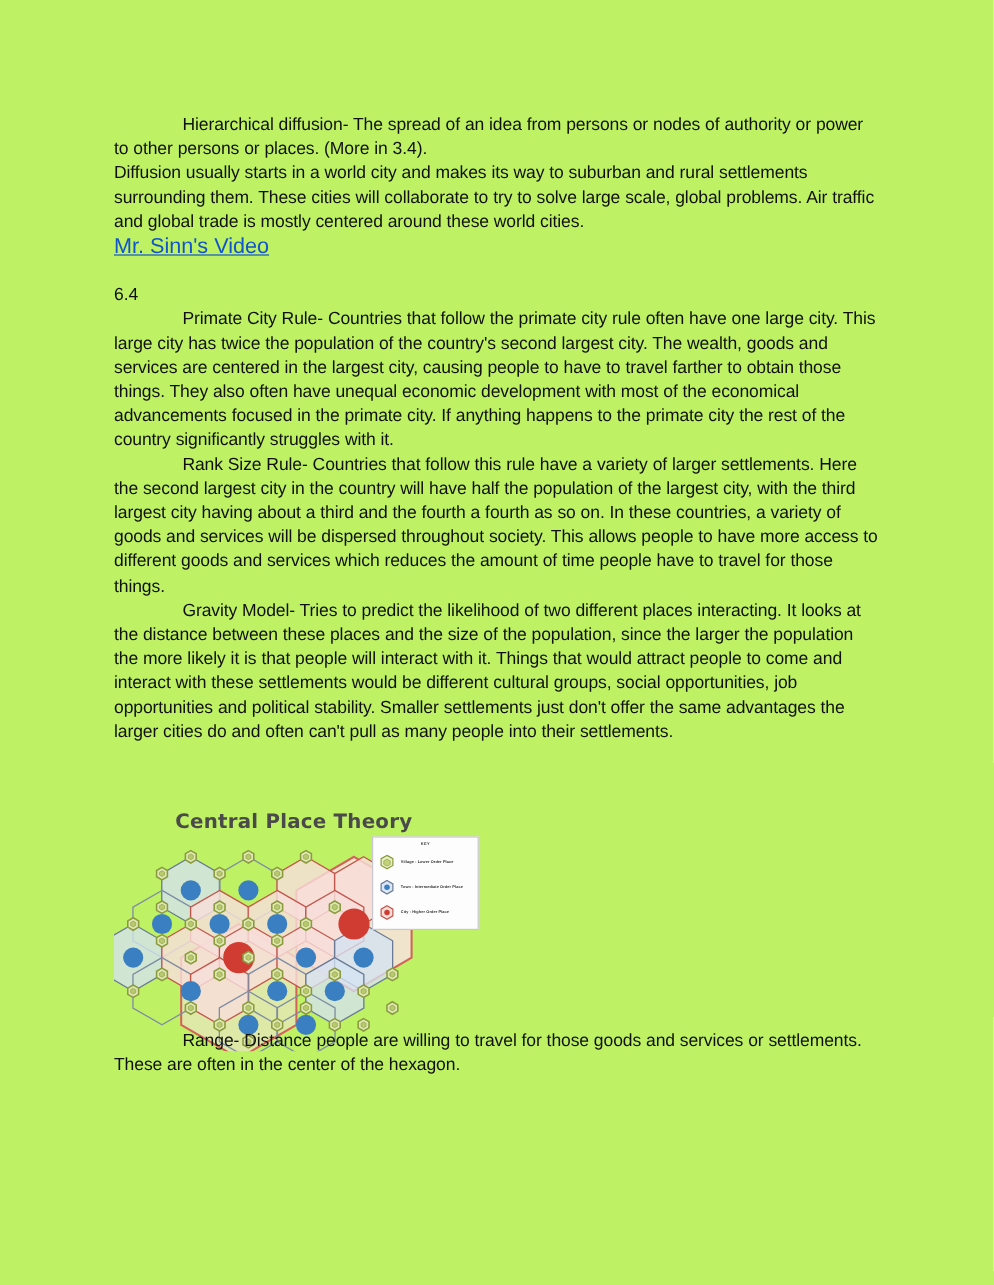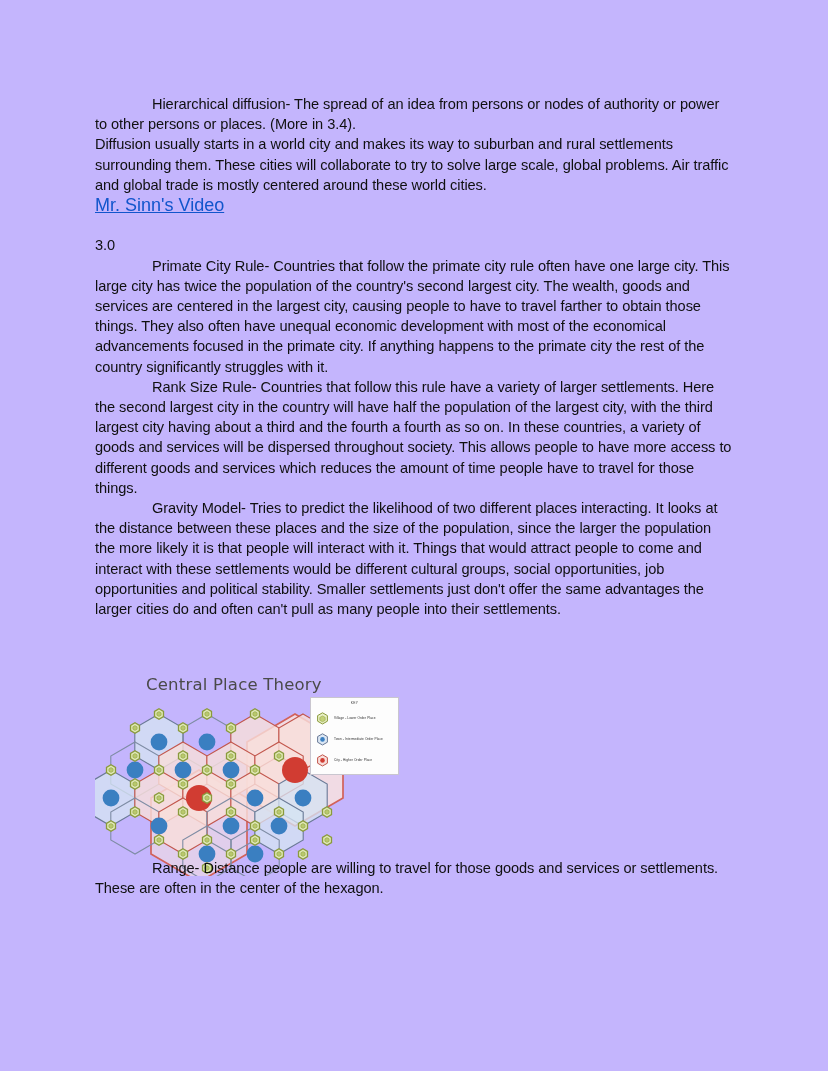--- a/index.html
+++ b/index.html
@@ -13,21 +13,21 @@
     position: relative;
     overflow: hidden;
     font-family: "Liberation Sans", sans-serif;
   }
 
   .page {
     position: absolute;
     left: 0; top: 0;
     width: 828px;
     height: 1071px;
-    background: #c4b5fd;
+    background: #bef264;
   }
 
   
   .content {
     position: absolute;
     left: 95px;
     top: 94px;
     width: 637px;
   }
 
@@ -60,20 +60,21 @@
     margin: 0;
   }
 
   
   .figure {
     position: absolute;
     left: 95px;
     top: 668px;
     width: 640px;
     height: 215px;
+    font-weight: bold;
   }
 
   .figure-title {
     position: absolute;
     left: 51px;
     top: 7px;
     font-family: "DejaVu Sans", sans-serif;
     font-size: 16.5px;
     color: #4a4a4a;
     letter-spacing: 0.2px;
@@ -143,21 +144,21 @@
   <div class="content">
 
     <p class="indent">Hierarchical diffusion- The spread of an idea from persons or nodes of authority or power to other persons or places. (More in 3.4).</p>
 
     <p>Diffusion usually starts in a world city and makes its way to suburban and rural settlements surrounding them. These cities will collaborate to try to solve large scale, global problems. Air traffic and global trade is mostly centered around these world cities.</p>
 
     <a class="link" href="#">Mr. Sinn's Video</a>
 
     <div class="spacer-line"></div>
 
-    <p class="section-num">3.0</p>
+    <p class="section-num">6.4</p>
 
     <p class="indent">Primate City Rule- Countries that follow the primate city rule often have one large city. This large city has twice the population of the country's second largest city. The wealth, goods and services are centered in the largest city, causing people to have to travel farther to obtain those things. They also often have unequal economic development with most of the economical advancements focused in the primate city. If anything happens to the primate city the rest of the country significantly struggles with it.</p>
 
     <p class="indent">Rank Size Rule- Countries that follow this rule have a variety of larger settlements. Here the second largest city in the country will have half the population of the largest city, with the third largest city having about a third and the fourth a fourth as so on. In these countries, a variety of goods and services will be dispersed throughout society. This allows people to have more access to different goods and services which reduces the amount of time people have to travel for those things.</p>
 
     <p class="indent">Gravity Model- Tries to predict the likelihood of two different places interacting. It looks at the distance between these places and the size of the population, since the larger the population the more likely it is that people will interact with it. Things that would attract people to come and interact with these settlements would be different cultural groups, social opportunities, job opportunities and political stability. Smaller settlements just don't offer the same advantages the larger cities do and often can't pull as many people into their settlements.</p>
 
 
   </div>
 

